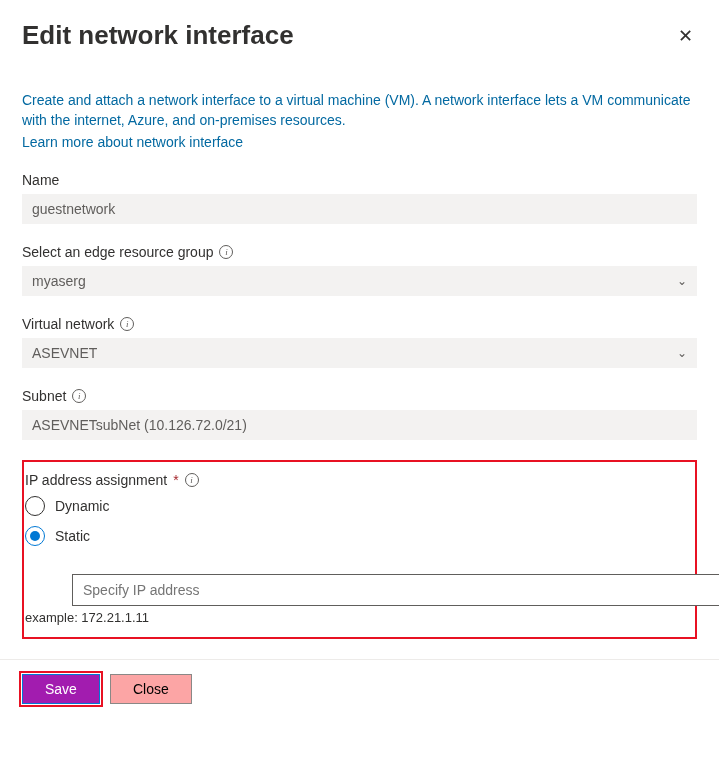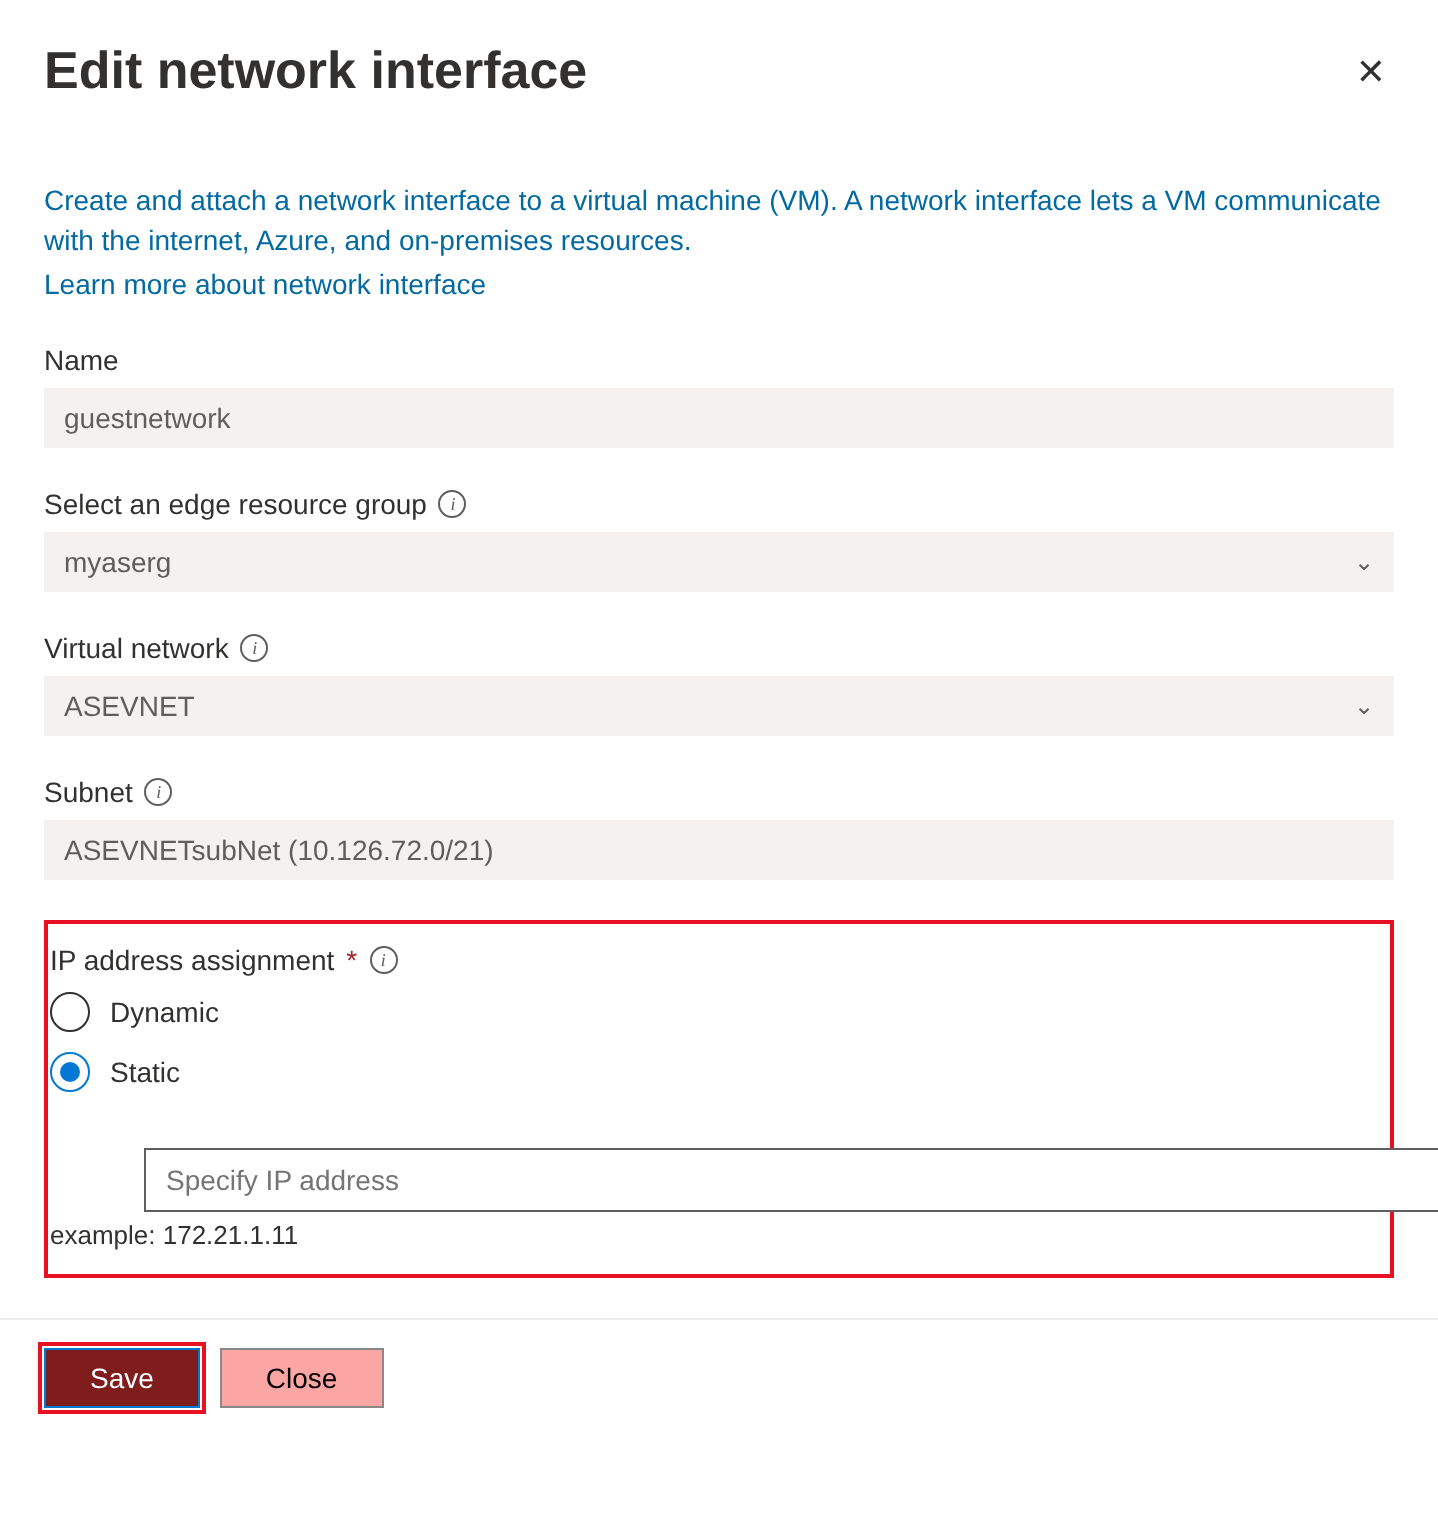--- a/index.html
+++ b/index.html
@@ -159,21 +159,21 @@
     }
     .btn {
       padding: 6px 22px;
       font-size: 14px;
       font-family: inherit;
       cursor: pointer;
       border: 1px solid #8a8886;
       background: #fca5a5;
     }
     .btn-primary {
-      background: #7f1d1d;
+      background: #a21caf;
       color: #ffffff;
       border: 1px solid #0078d4;
     }
     .btn-highlight {
       outline: 2px solid #e81123;
       outline-offset: 1px;
     }
   </style>
 </head>
 <body>

